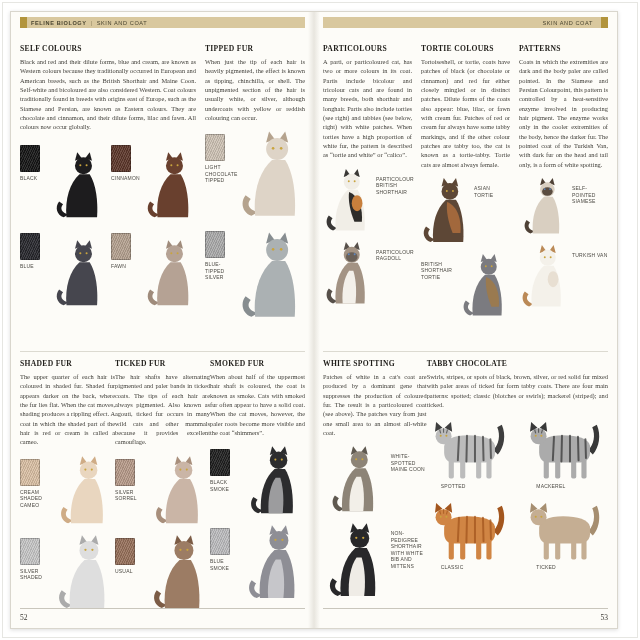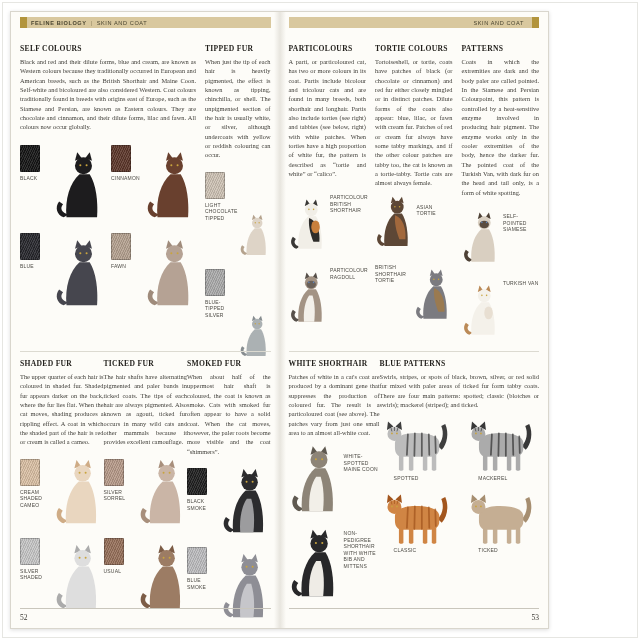--- a/index.html
+++ b/index.html
@@ -1,18 +1,18 @@
 <!DOCTYPE html>
 <html><head>
 <meta charset="utf-8">
 <style>
 *{margin:0;padding:0;box-sizing:border-box}
 html,body{width:640px;height:640px;background:#ffffff;font-family:"Liberation Serif",serif;overflow:hidden;position:relative}
 .frame{position:absolute;inset:2px;border:1px solid #e6e6e2;pointer-events:none}
-.spread{position:absolute;left:10px;top:11px;width:539px;height:618px;background:#fdfcf8;border:1px solid #d9d6cd;box-shadow:0 1px 4px rgba(0,0,0,.14);display:flex}
+.spread{position:absolute;left:10px;top:11px;width:608px;height:618px;background:#fdfcf8;border:1px solid #d9d6cd;box-shadow:0 1px 4px rgba(0,0,0,.14);display:flex}
 .page{width:310px;height:100%;padding:5px 9px 6px;display:flex;flex-direction:column;position:relative}
 .spine{position:absolute;left:50%;top:0;width:12px;height:100%;transform:translateX(-50%);background:linear-gradient(90deg,rgba(0,0,0,0) 0%,rgba(90,78,52,.13) 50%,rgba(0,0,0,0) 100%);pointer-events:none;z-index:5}
 
 .hbar{height:11px;background:#d9c89e;display:flex;align-items:center;gap:4px;padding:0 5px;font-family:"Liberation Sans",sans-serif;font-size:5.6px;letter-spacing:.6px;color:#49442f;flex:none}
 .hbar .chip{width:7px;height:11px;background:#b2943c;flex:none;margin-left:-5px}
 .hbar .t1{font-weight:bold}
 .hbar .sep{color:#8d805c}
 .hbar-r{justify-content:flex-end}
 .hbar-r .chip{margin-left:4px;margin-right:-5px}
 
@@ -470,21 +470,21 @@
             <div class="sidelabel">TURKISH VAN</div>
           </div>
         </div>
       </section>
     </div>
 
     <div class="midrule"></div>
 
     <div class="botrow">
       <section class="col wfill">
-        <h3 class="shead">WHITE SHORTHAIR</h3>
+        <h3 class="shead">WHITE SPOTTING</h3>
         <p class="sbody">Patches of white in a cat's coat are produced by a dominant gene that suppresses the production of coloured fur. The result is a particoloured coat (see above). The patches vary from just one small area to an almost all-white coat.</p>
         <div class="stack">
           <div class="entry-r">
             <div class="cat h68">
                 <svg viewBox="0 0 90 120" preserveAspectRatio="xMidYMax meet">
   <path d="M17,117 C5,113 1,99 9,89 L16,94 C10,101 13,109 26,112 Z" fill="#5f5950"></path>
   <path d="M22,117 C19,84 28,56 45,41 L63,41 C74,58 78,88 76,117 Z" fill="#8d8477"></path>
 
   <path d="M35,117 C33,92 38,68 47,56 L55,56 C61,76 61,98 59,117 Z" fill="#f2efe8"></path>
   <polygon points="37,17 41,2 49,13" fill="#5f5950"></polygon>
@@ -511,21 +511,21 @@
   <circle cx="46.5" cy="25" r="1.8" fill="#c9a43e"></circle>
                   <circle cx="57.5" cy="25" r="1.8" fill="#c9a43e"></circle>
   </svg>
               </div>
             <div class="sidelabel">NON-PEDIGREE SHORTHAIR WITH WHITE BIB AND MITTENS</div>
           </div>
         </div>
       </section>
 
       <section class="col" style="flex:1.75">
-        <h3 class="shead">BLUE PATTERNS</h3>
+        <h3 class="shead">TABBY CHOCOLATE</h3>
         <p class="sbody">Swirls, stripes, or spots of black, brown, silver, or red solid fur mixed with paler areas of ticked fur form tabby coats. There are four main patterns: spotted; classic (blotches or swirls); mackerel (striped); and ticked.</p>
         <div class="tabgrid">
           <div class="tabcell">
             <div class="cat h54">
                 <svg viewBox="0 0 150 110" preserveAspectRatio="xMidYMax meet">
   <path d="M116,56 C126,46 129,30 123,16 L131,12 C139,30 135,52 124,64 Z" fill="#3e3e3e"></path>
   <rect x="38" y="70" width="9" height="36" rx="3" fill="#bcbcbc"></rect>
   <rect x="58" y="72" width="9" height="34" rx="3" fill="#bcbcbc"></rect>
   <rect x="86" y="72" width="9" height="34" rx="3" fill="#bcbcbc"></rect>
   <rect x="104" y="70" width="9" height="36" rx="3" fill="#bcbcbc"></rect>

